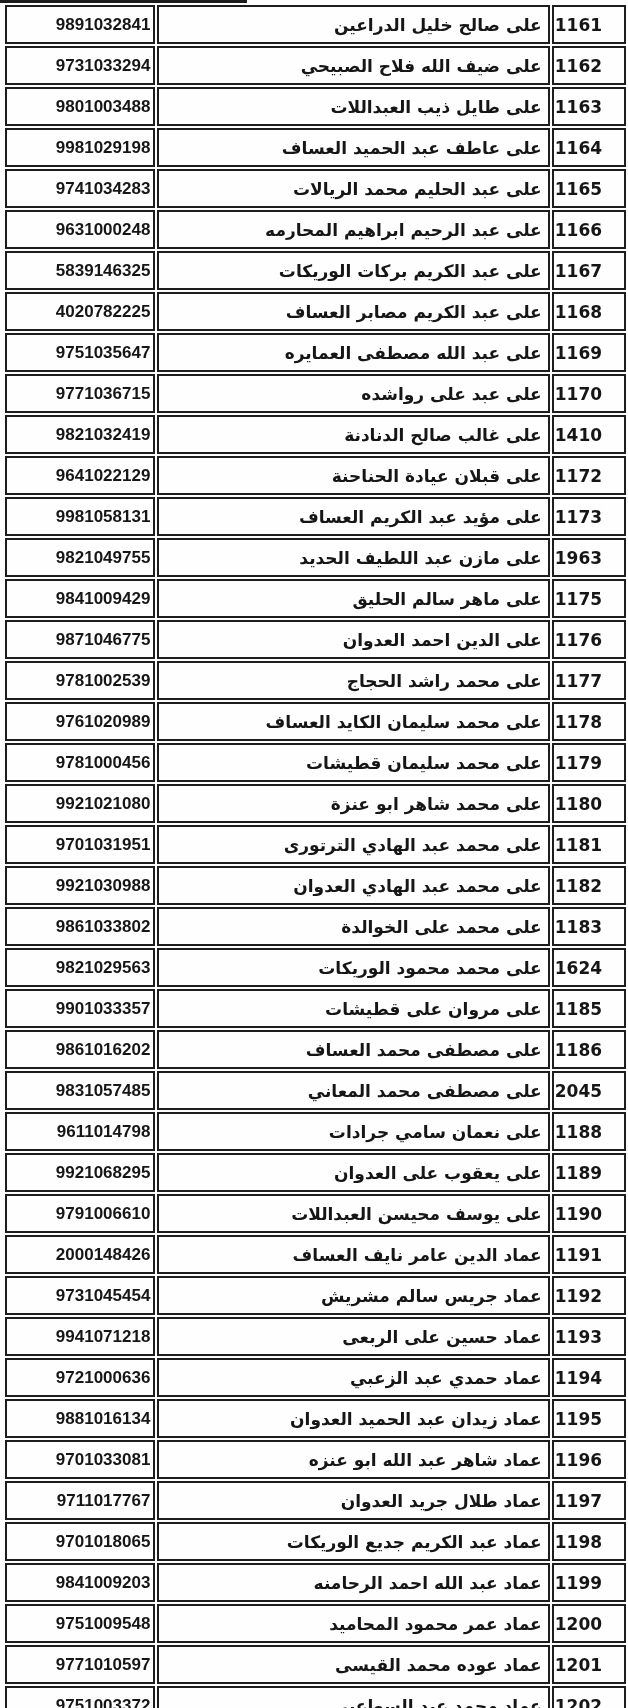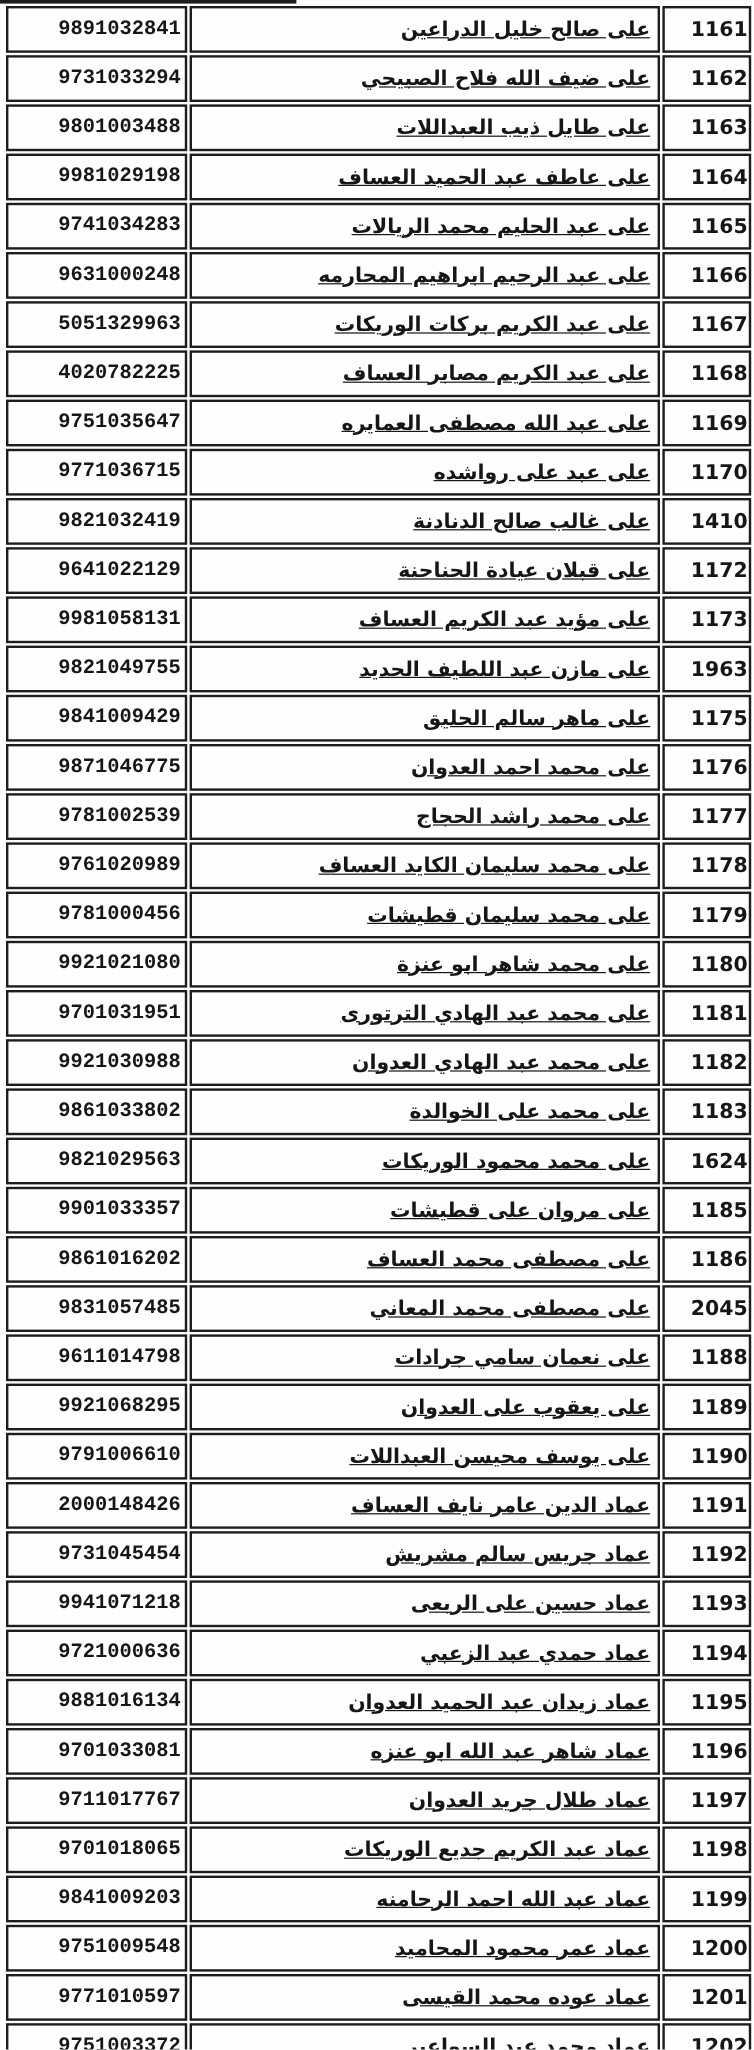--- a/index.html
+++ b/index.html
@@ -39,36 +39,35 @@
     background: #fefefe;
     color: #161616;
     font-size: 17px;
     font-weight: bold;
     vertical-align: middle;
     overflow: hidden;
     white-space: nowrap;
   }
   td.seq {
     width: 69px;
-    text-align: right;
+    text-align: left;
     font-family: "DejaVu Sans", sans-serif;
   }
   td.name {
     width: 385px;
     text-align: right;
     padding-right: 6px;
     font-size: 17px;
-    text-decoration: underline;
   }
   td.id {
     width: 144px;
     direction: ltr;
     text-align: right;
     padding-right: 3px;
-    font-family: Liberation Mono, monospace;
+    font-family: Liberation Sans, sans-serif;
   }
 </style>
 </head>
 <body>
 
 <div class="sheet">
   <div class="artifact-line"></div>
   <table class="roster">
     <tbody>
         <tr>
@@ -97,21 +96,21 @@
           <td class="id">9741034283</td>
         </tr>
         <tr>
           <td class="seq">1166</td>
           <td class="name">على عبد الرحيم ابراهيم المحارمه</td>
           <td class="id">9631000248</td>
         </tr>
         <tr>
           <td class="seq">1167</td>
           <td class="name">على عبد الكريم بركات الوريكات</td>
-          <td class="id">5051329963</td>
+          <td class="id">5839146325</td>
         </tr>
         <tr>
           <td class="seq">1168</td>
           <td class="name">على عبد الكريم مصابر العساف</td>
           <td class="id">4020782225</td>
         </tr>
         <tr>
           <td class="seq">1169</td>
           <td class="name">على عبد الله مصطفى العمايره</td>
           <td class="id">9751035647</td>
@@ -141,21 +140,21 @@
           <td class="name">على مازن عبد اللطيف الحديد</td>
           <td class="id">9821049755</td>
         </tr>
         <tr>
           <td class="seq">1175</td>
           <td class="name">على ماهر سالم الحليق</td>
           <td class="id">9841009429</td>
         </tr>
         <tr>
           <td class="seq">1176</td>
-          <td class="name">على محمد احمد العدوان</td>
+          <td class="name">على الدين احمد العدوان</td>
           <td class="id">9871046775</td>
         </tr>
         <tr>
           <td class="seq">1177</td>
           <td class="name">على محمد راشد الحجاج</td>
           <td class="id">9781002539</td>
         </tr>
         <tr>
           <td class="seq">1178</td>
           <td class="name">على محمد سليمان الكايد العساف</td>

